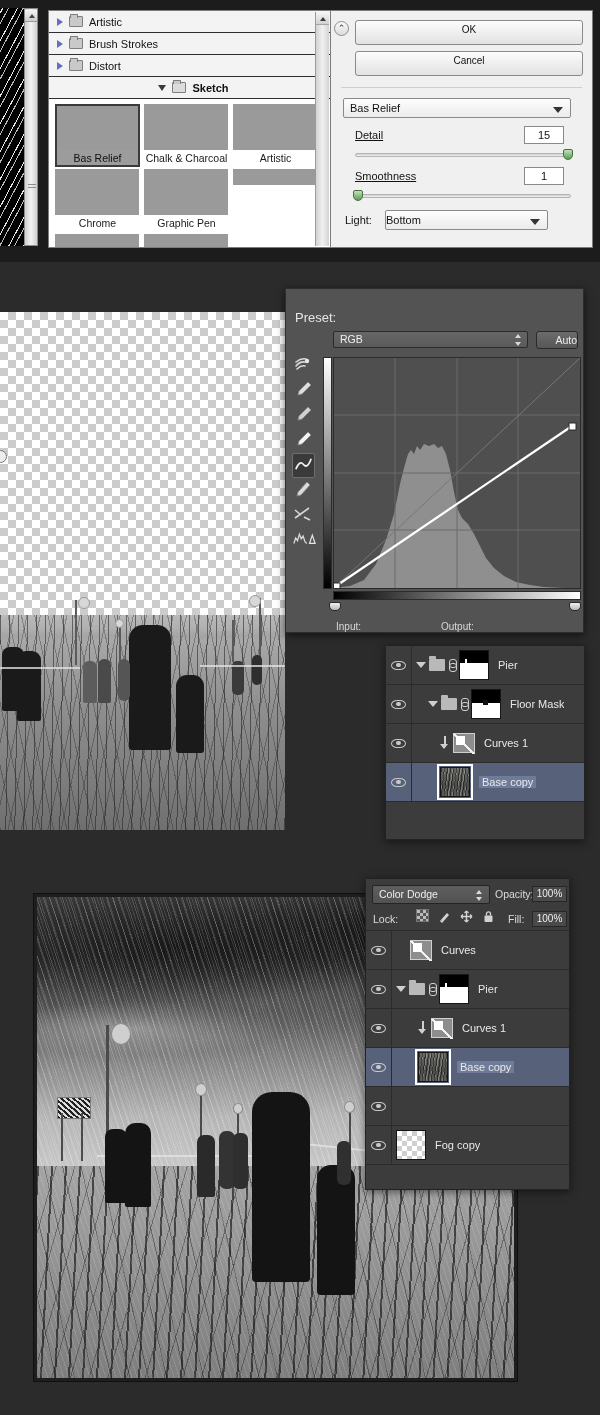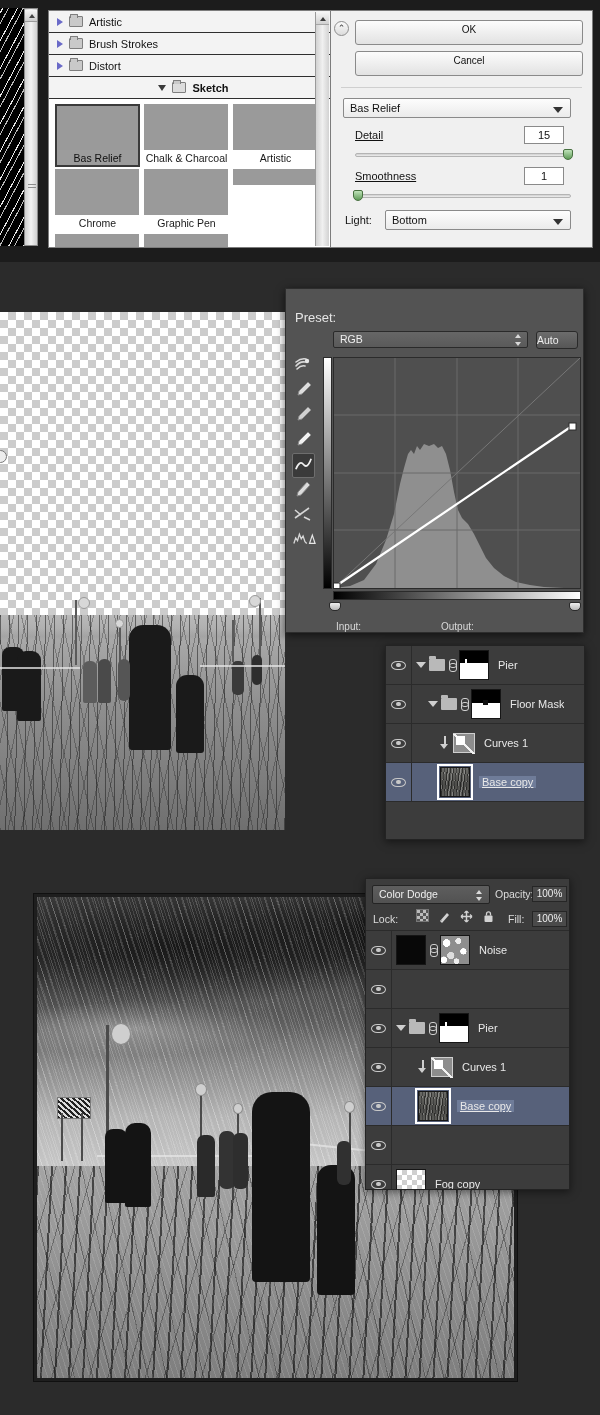--- a/index.html
+++ b/index.html
@@ -192,24 +192,24 @@
     border: 1px solid #b4b4b4;
   }
   .knob {
     position: absolute; width: 10px; height: 11px;
     background: linear-gradient(180deg,#bfe3b9,#5f9b58);
     border: 1px solid #47703f;
     border-radius: 2px 2px 5px 5px;
   }
   .lightrow { position:absolute; left:14px; top:203px; font-size:11px; color:#111; }
   .light-select {
-    position: absolute; left: 54px; top: 199px; width: 186px; height: 20px;
+    position: absolute; left: 54px; top: 199px; width: 163px; height: 20px;
     border: 1px solid #8a8a8a; border-radius: 2px;
     background: linear-gradient(180deg,#fdfdfd,#ebebeb);
-    font-size: 11px; color:#111; line-height: 18px; padding-left: 6px;
+    font-size: 11px; color:#111; line-height: 18px; padding-left: 0;
   }
   .light-select .caret {
     position: absolute; right: 7px; top: 8px;
     border-left:5px solid transparent; border-right:5px solid transparent;
     border-top:6px solid #333;
   }
 
   
   .canvas2 {
     position: absolute; left: 0; top: 312px; width: 285px; height: 518px;
@@ -261,21 +261,21 @@
   }
   .cv-select .spin::before, .cv-select .spin::after {
     content:""; position:absolute; left:0;
     border-left:3.5px solid transparent; border-right:3.5px solid transparent;
   }
   .cv-select .spin::before { top:0; border-bottom:4px solid #d8d8d8; }
   .cv-select .spin::after  { bottom:0; border-top:4px solid #d8d8d8; }
   .cv-auto {
     border:1px solid #2a2a2a; border-radius:3px;
     background: linear-gradient(180deg,#6c6c6c,#565656);
-    font-size:10.5px; color:#eee; text-align:left; line-height:16px;
+    font-size:10.5px; color:#eee; text-align:right; line-height:16px;
   }
   .cv-tool {
     position:relative; width:23px; height:25px; margin-bottom:0;
   }
   .cv-tool.active {
     background:#3a3a3a; border:1px solid #6e6e6e; border-radius:2px;
   }
   .cv-graph {
     position:absolute; left:332px; top:356px; width:248px; height:232px;
     background:#4f4f4f; border:1px solid #2b2b2b;
@@ -470,21 +470,20 @@
     background-image:
       linear-gradient(45deg,#cfcfcf 25%,transparent 25%,transparent 75%,#cfcfcf 75%),
       linear-gradient(45deg,#cfcfcf 25%,transparent 25%,transparent 75%,#cfcfcf 75%);
     background-size:10px 10px; background-position:0 0,5px 5px;
   }
   .lyr-name {
     font-size: 11px; color: #e8e8e8; margin-left: 6px;
     white-space: nowrap; overflow:hidden;
   }
   .lyr-name.editing {
-    text-decoration: underline;
     background: #6f7c99;
     padding: 0 3px;
   }
 
   
   .final-wrap {
     position: absolute; left: 33px; top: 893px; width: 485px; height: 489px;
     background: #1e1e1e; padding: 3px;
     border: 1px solid #101010;
   }
@@ -881,36 +880,29 @@
           <svg width="13" height="13" viewBox="0 0 13 13">
               <rect x="2.5" y="5.5" width="8" height="6.5" rx="1" fill="#d2d2d2"></rect>
               <path d="M4.5 5.5 v-1.6 a2 2 0 0 1 4 0 v1.6" stroke="#d2d2d2" stroke-width="1.3" fill="none"></path>
             </svg>
         </span>
       </div>
       <div class="lyr-lbl" style="left:142px; top:34px">Fill:</div>
       <div class="lyr-val" style="left:166px; top:32px">100%</div>
     </div>
 
+
     <div class="lyr-row">
       <div class="lyr-eye">
           <span class="eye-glyph"></span>
         </div>
-      <div class="lyr-body">
-        <span class="thumb-box th-noise-mask"></span>
-        <span class="link-ico"></span>
-        <span class="thumb-box th-noise"></span>
-        <span class="lyr-name">Noise</span>
-      </div>
-    </div>
-
-    <div class="lyr-row">
-      <div class="lyr-eye">
-          <span class="eye-glyph"></span>
-        </div>
+      <div class="lyr-body" style="padding-left:18px">
+        <span class="adj-ico"></span>
+        <span class="lyr-name">Curves</span>
+      </div>
     </div>
 
     <div class="lyr-row">
       <div class="lyr-eye">
           <span class="eye-glyph"></span>
         </div>
       <div class="lyr-body">
         <span class="grp-tri"></span>
         <span class="grp-folder"></span>
         <span class="link-ico"></span>

